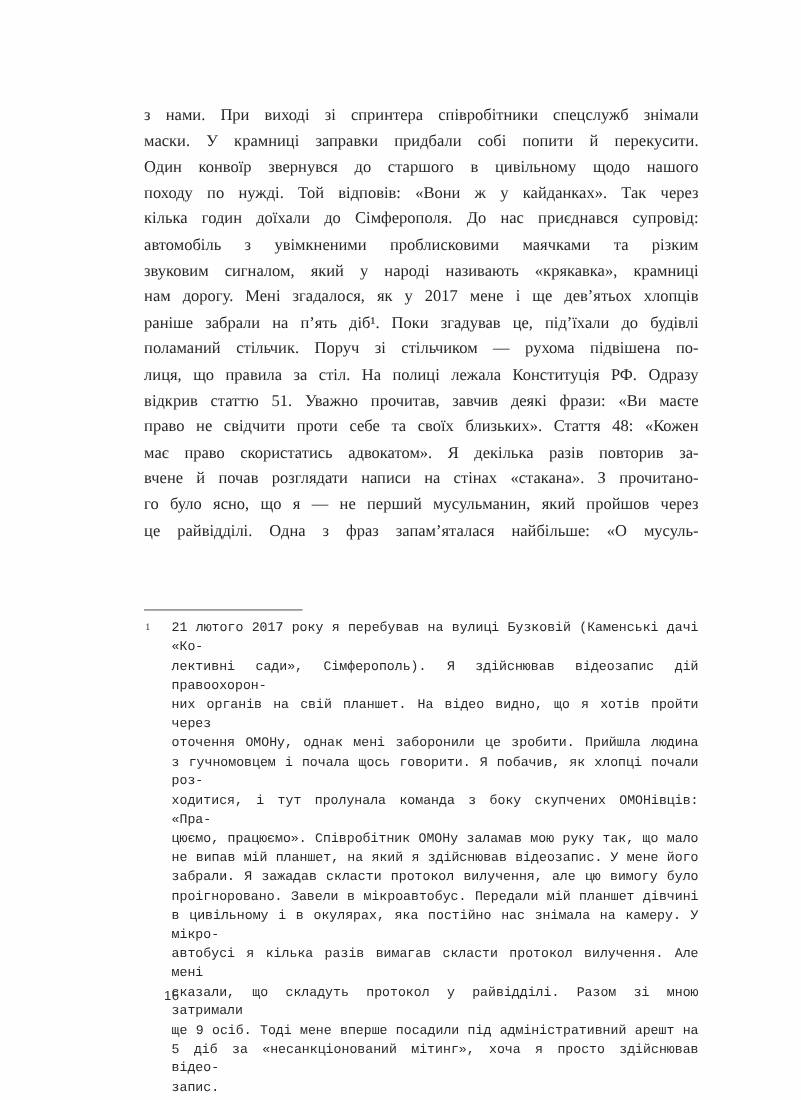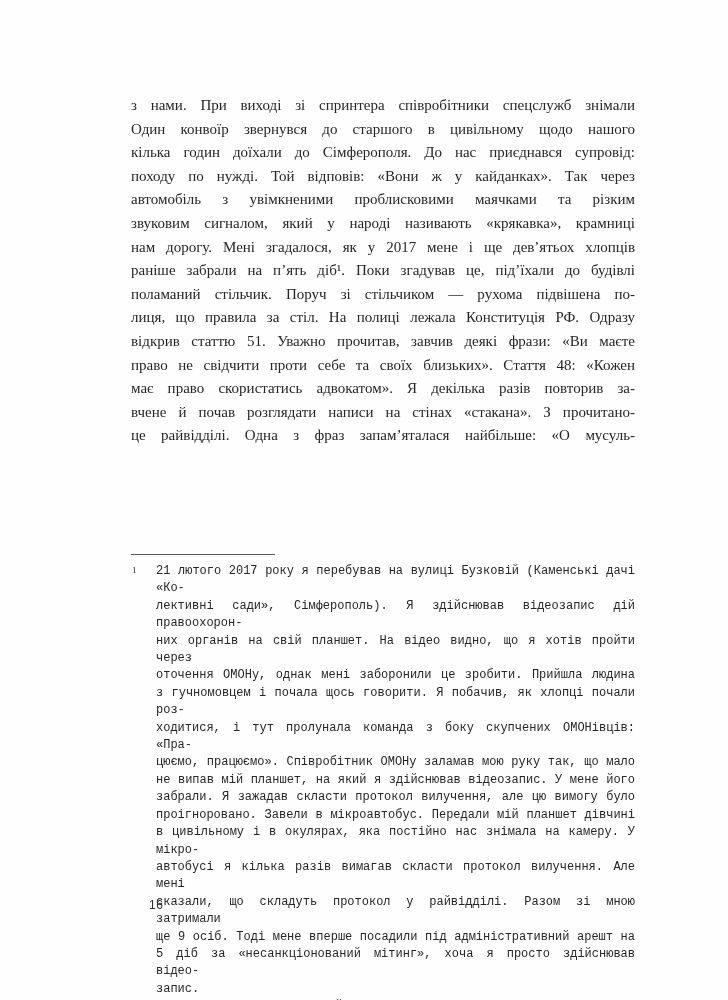--- a/index.html
+++ b/index.html
@@ -75,33 +75,35 @@
     color: #2f2f2f;
     letter-spacing: 0.5px;
   }
 </style>
 </head>
 <body>
 
 <div class="page" style="background: rgb(254, 254, 254); color: rgb(38, 38, 38);">
   <div class="body-text">
       <div class="body-line">з нами. При виході зі спринтера співробітники спецслужб знімали</div>
+      <div class="body-line">маски. У крамниці заправки придбали собі попити й перекусити.</div>
       <div class="body-line">Один конвоїр звернувся до старшого в цивільному щодо нашого</div>
+      <div class="body-line">походу по нужді. Той відповів: «Вони ж у кайданках». Так через</div>
       <div class="body-line">кілька годин доїхали до Сімферополя. До нас приєднався супровід:</div>
-      <div class="body-line">походу по нужді. Той відповів: «Вони ж у кайданках». Так через</div>
       <div class="body-line">автомобіль з увімкненими проблисковими маячками та різким</div>
       <div class="body-line">звуковим сигналом, який у народі називають «крякавка», крамниці</div>
       <div class="body-line">нам дорогу. Мені згадалося, як у 2017 мене і ще дев’ятьох хлопців</div>
       <div class="body-line">раніше забрали на п’ять діб¹. Поки згадував це, під’їхали до будівлі</div>
       <div class="body-line">поламаний стільчик. Поруч зі стільчиком — рухома підвішена по-</div>
       <div class="body-line">лиця, що правила за стіл. На полиці лежала Конституція РФ. Одразу</div>
       <div class="body-line">відкрив статтю 51. Уважно прочитав, завчив деякі фрази: «Ви маєте</div>
       <div class="body-line">право не свідчити проти себе та своїх близьких». Стаття 48: «Кожен</div>
       <div class="body-line">має право скористатись адвокатом». Я декілька разів повторив за-</div>
       <div class="body-line">вчене й почав розглядати написи на стінах «стакана». З прочитано-</div>
+      <div class="body-line">го було ясно, що я — не перший мусульманин, який пройшов через</div>
       <div class="body-line">це райвідділі. Одна з фраз запам’яталася найбільше: «О мусуль-</div>
     </div>
   <div class="fn-divider" style="border-top-color: rgb(92, 92, 92);"></div>
   <div class="footnotes">
       <div class="footnote">
         <span class="fn-marker">1</span>
         <div class="fn-body">
           <div class="fn-line">21 лютого 2017 року я перебував на вулиці Бузковій (Каменські дачі «Ко-</div>
           <div class="fn-line">лективні сади», Сімферополь). Я здійснював відеозапис дій правоохорон-</div>
           <div class="fn-line">них органів на свій планшет. На відео видно, що я хотів пройти через</div>

